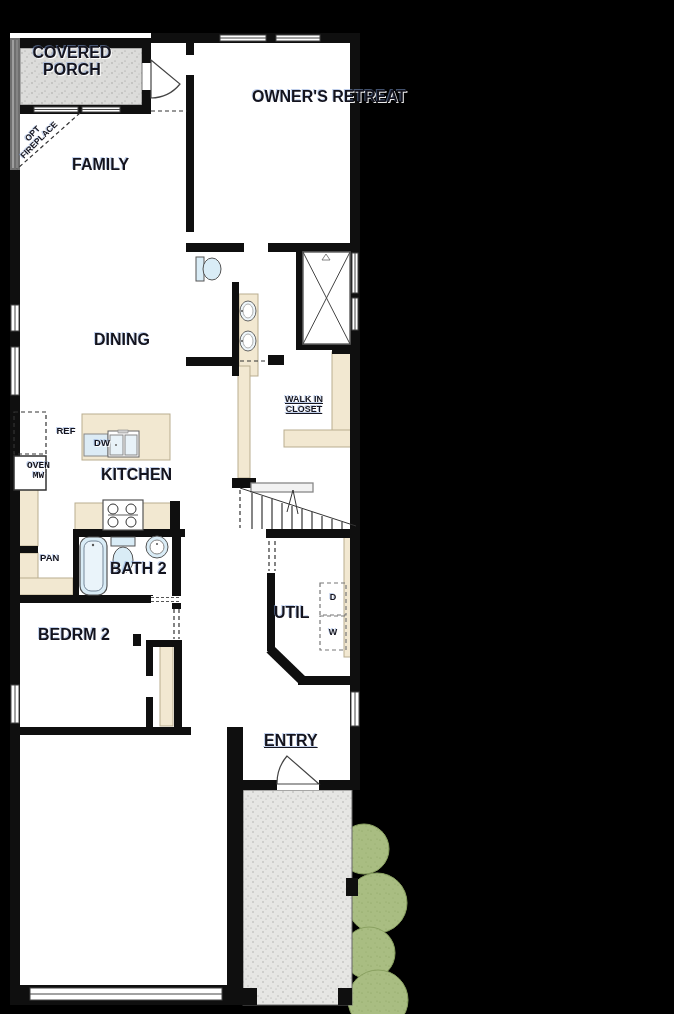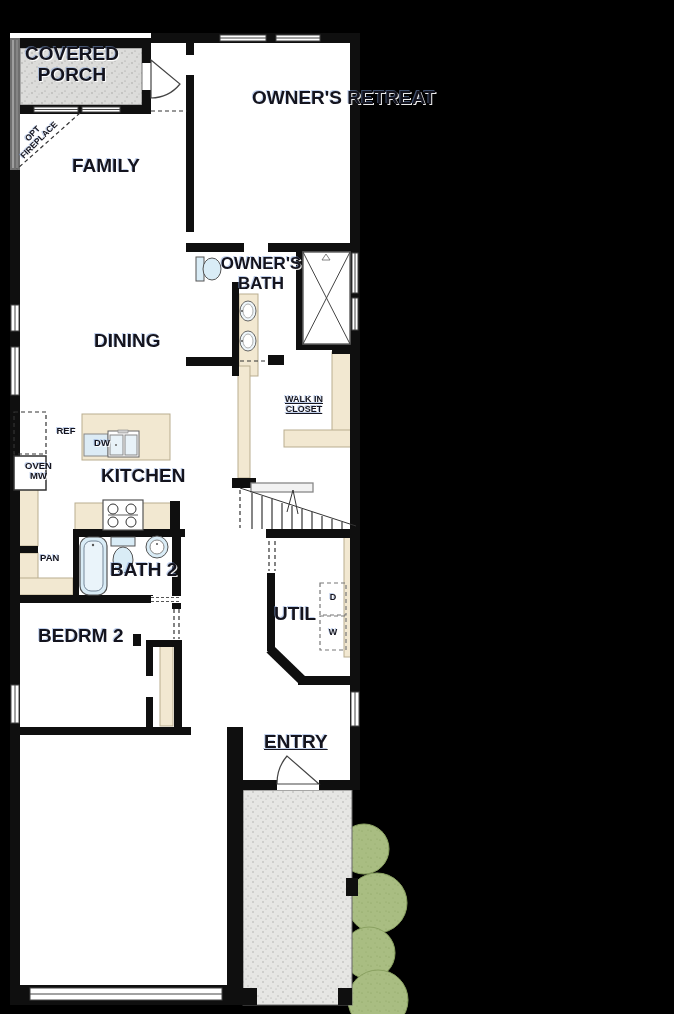--- a/index.html
+++ b/index.html
@@ -2,21 +2,21 @@
 <html><head>
 <meta charset="utf-8">
 <style>
   html,body{margin:0;padding:0;background:#000;}
   .stage{position:relative;width:674px;height:1014px;background:#000;overflow:hidden;
          font-family:"Liberation Sans",sans-serif;}
   .stage svg{position:absolute;left:0;top:0;}
   .lbl{position:absolute;font-weight:bold;color:#14141e;line-height:1.08;
        text-shadow:1px 1px 0 rgba(255,255,255,.92), -1px -1px 0 rgba(130,160,215,.5);
        white-space:normal;}
-  .big{font-size:19px;}
+  .big{font-size:16px;}
   .mid{font-size:17px;line-height:20px;}
   .sm{font-size:9.5px;}
   .tiny{font-size:9px;line-height:10px;}
   .nowrap{white-space:nowrap;}
   .ctr{text-align:center;}
   .rot45{transform:rotate(-45deg);transform-origin:center center;font-size:8.5px;line-height:9px;}
   .blk{display:block;}
 </style>
 </head>
 <body>
@@ -241,26 +241,25 @@
     <line x1="332" y1="519" x2="332" y2="529"></line>
         <line x1="342" y1="522" x2="342" y2="529"></line>
     <polyline points="287,512 293,490 298,514" stroke="#333" stroke-width="1"></polyline>
   </g>
 </svg>
 
 <div class="lbl big ctr" style="left:12px;top:44px;width:120px;">COVERED PORCH</div>
 <div class="lbl big nowrap" style="left:252px;top:88px;">OWNER'S RETREAT</div>
 <div class="lbl big nowrap" style="left:72px;top:156px;">FAMILY</div>
 <div class="lbl rot45 ctr" style="left:8px;top:128px;width:56px;">OPT FIREPLACE</div>
-<div class="lbl mid ctr" style="left:216px;top:254px;width:90px;">OWNER'S BATH</div>
 <div class="lbl big nowrap" style="left:94px;top:331px;">DINING</div>
 <div class="lbl tiny ctr" style="left:272px;top:394px;width:64px;text-decoration:underline;">WALK IN CLOSET</div>
 <div class="lbl big nowrap" style="left:86px;top:466px;padding-left:15px;">KITCHEN</div>
 <div class="lbl sm ctr" style="left:14px;top:426px;width:32px;margin-left:36px;">REF</div>
-<div class="lbl sm ctr" style="left:14px;top:461px;width:49px;">
+<div class="lbl sm ctr" style="left:14px;top:461px;width:49px;font-family:Liberation Mono, monospace;">
       <span class="blk">OVEN</span>
       <span class="blk">MW</span>
     </div>
 <div class="lbl sm ctr" style="left:84px;top:438px;width:36px;">DW</div>
 <div class="lbl sm" style="left:40px;top:553px;">PAN</div>
 <div class="lbl big nowrap" style="left:110px;top:560px;">BATH 2</div>
 <div class="lbl big nowrap" style="left:38px;top:626px;">BEDRM 2</div>
 <div class="lbl big nowrap" style="left:274px;top:604px;">UTIL</div>
 <div class="lbl tiny ctr" style="left:320px;top:592px;width:26px;">D</div>
 <div class="lbl tiny ctr" style="left:320px;top:627px;width:26px;">W</div>

